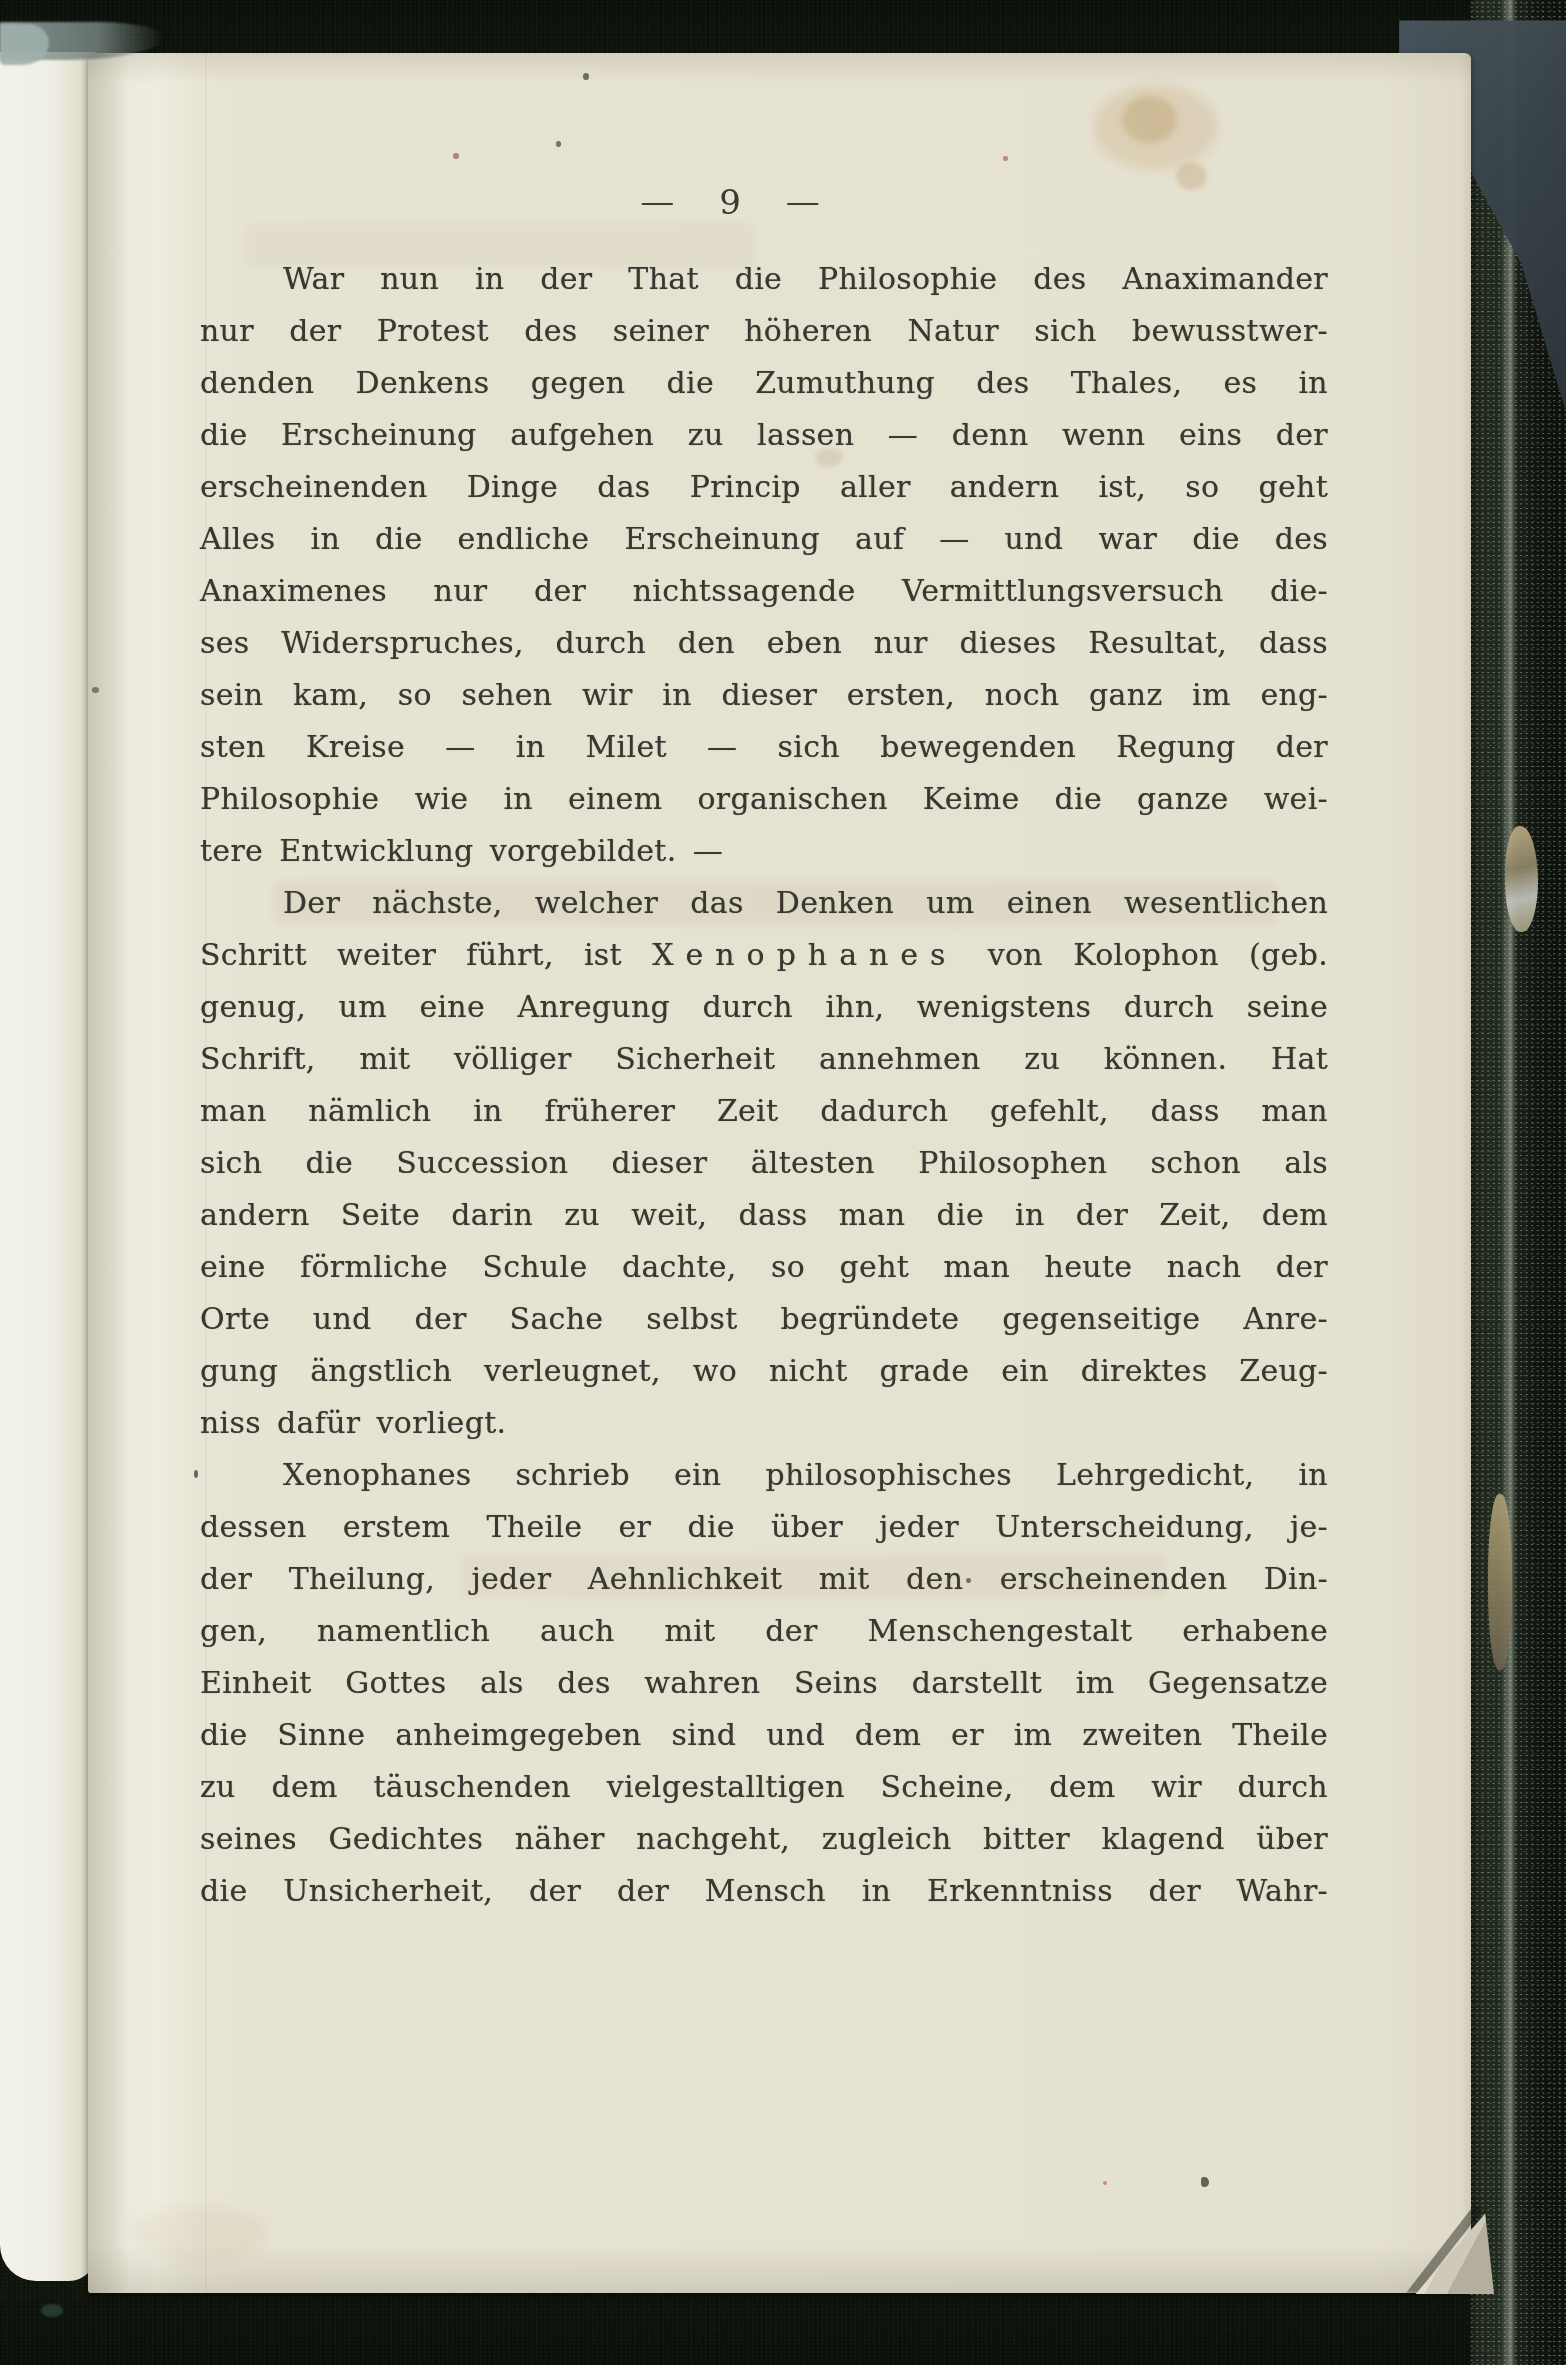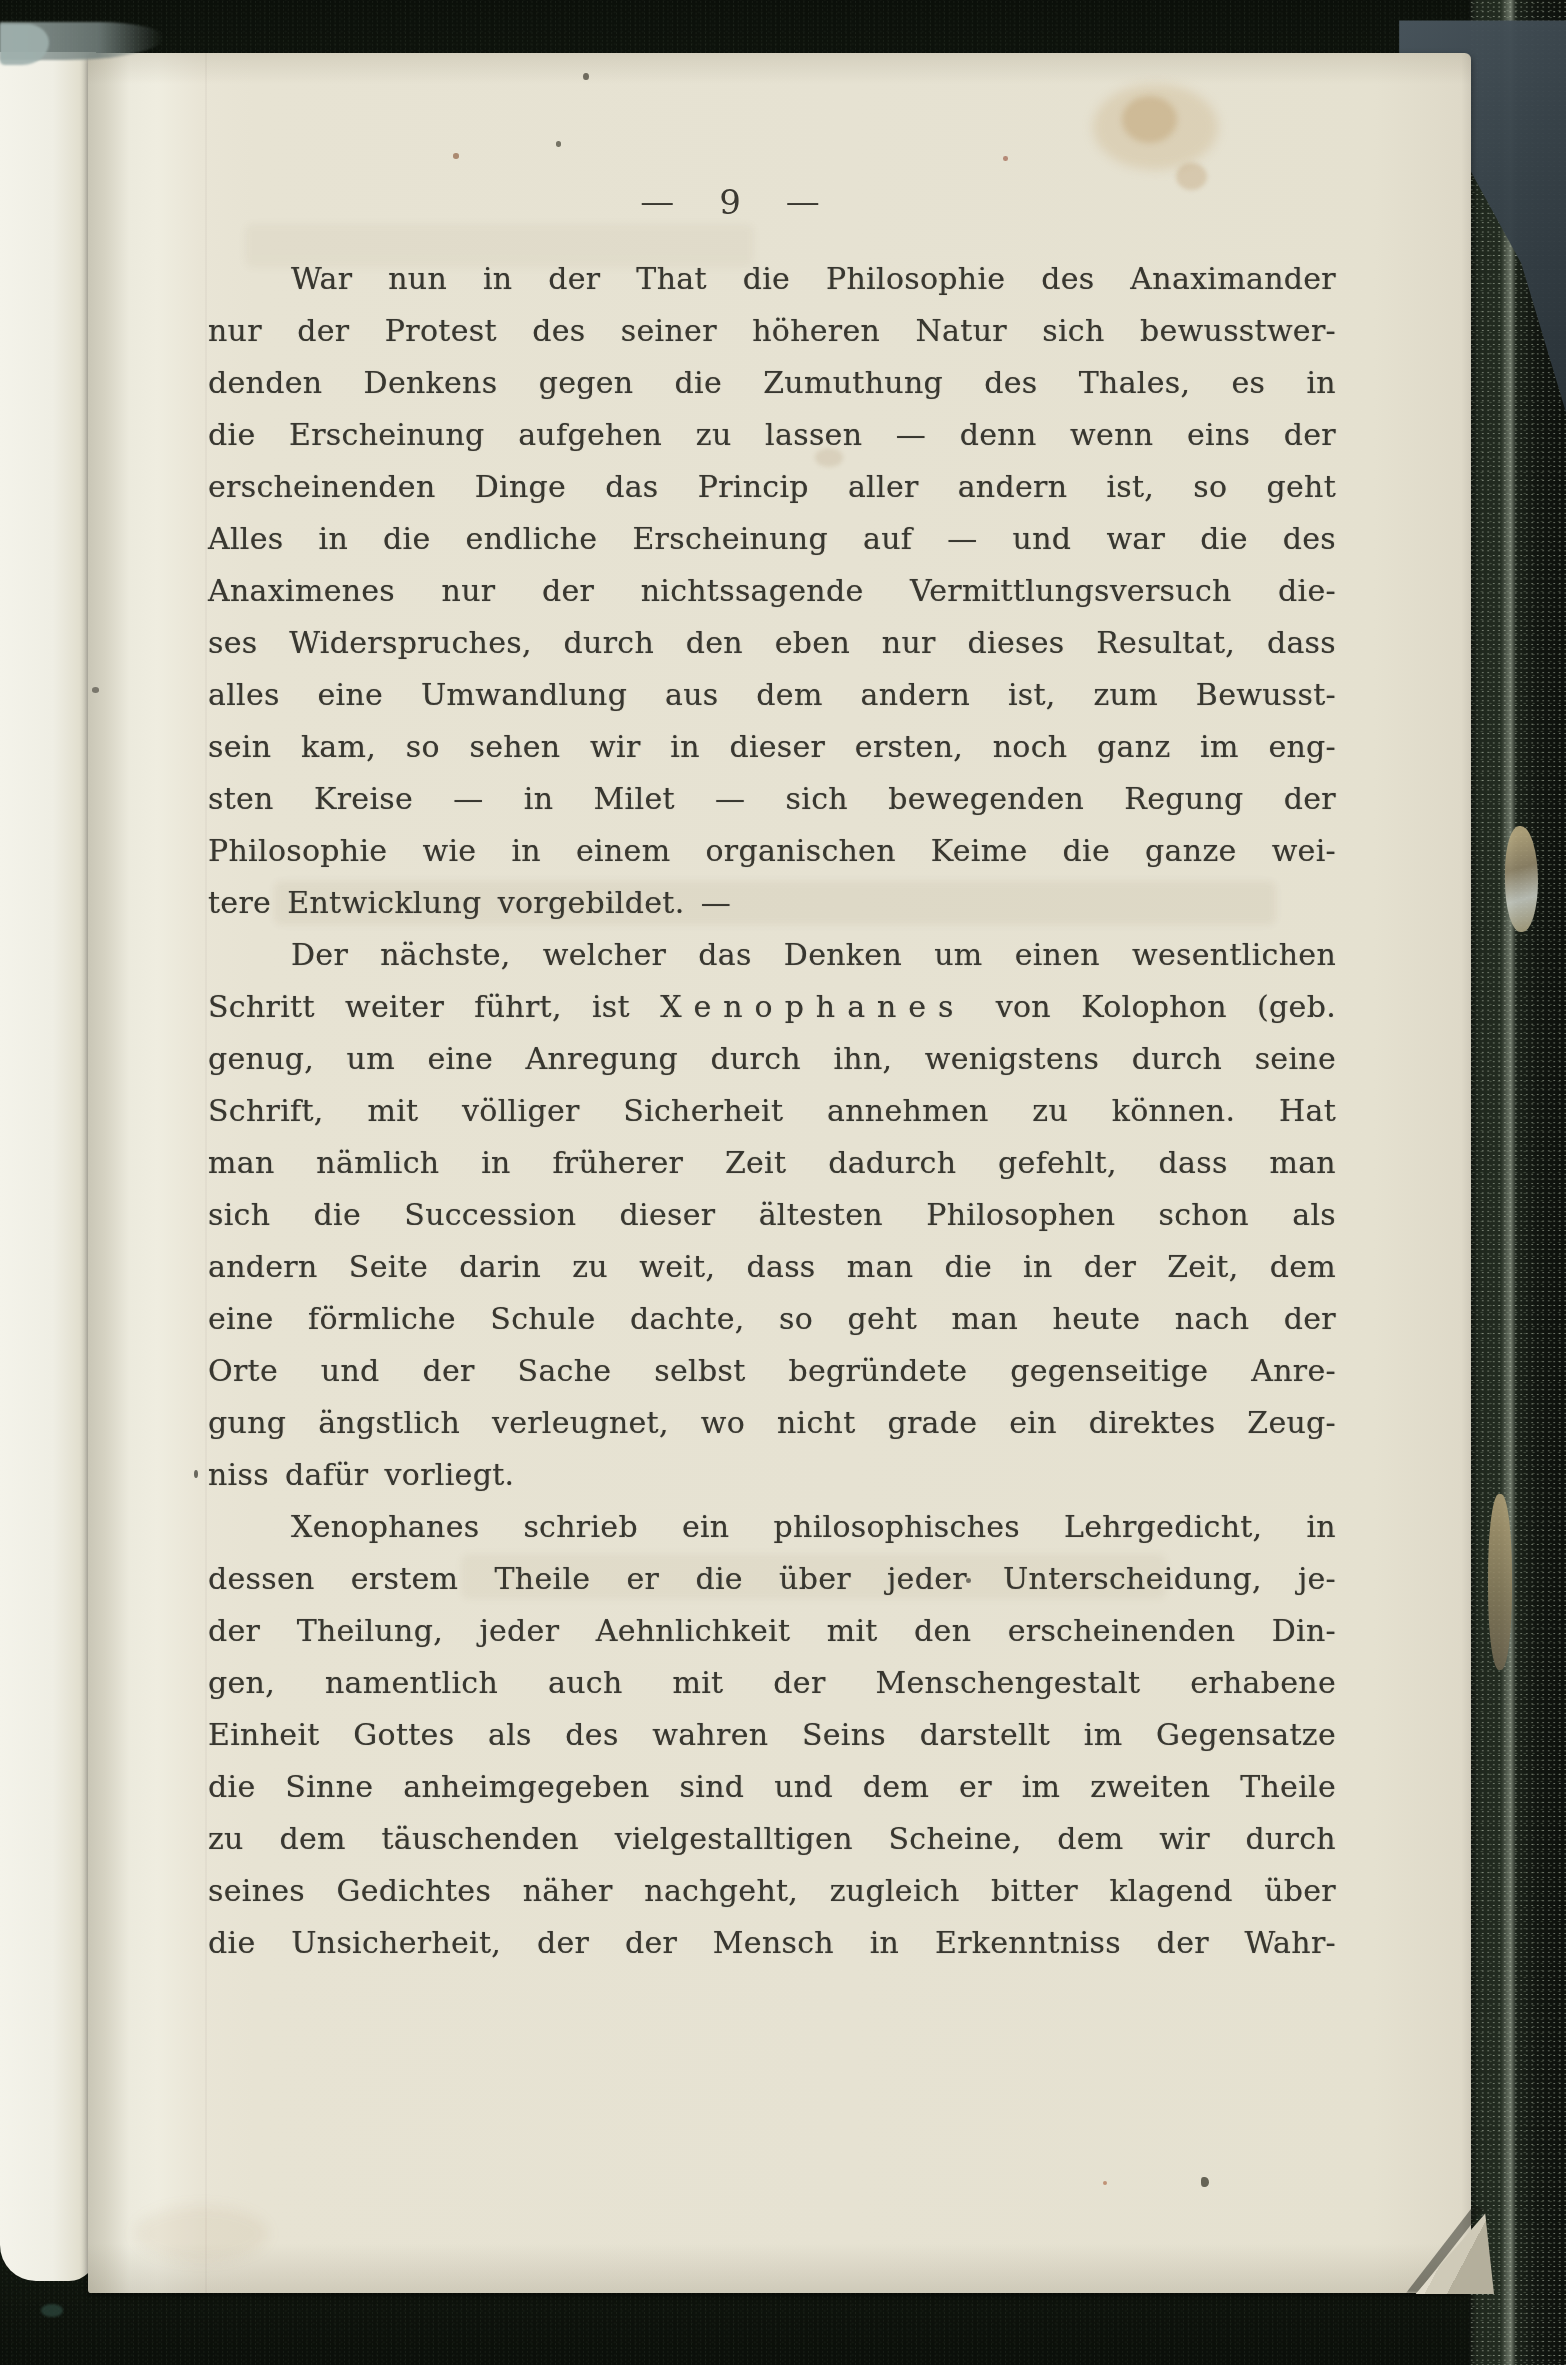--- a/index.html
+++ b/index.html
@@ -61,21 +61,21 @@
   .margin-line{position:absolute;left:117px;top:0;width:2.3px;height:2240px;background:rgba(90,85,70,0.05);}
   
   .header{
     position:absolute;left:120px;top:124px;width:1128px;height:50px;
     display:flex;align-items:center;justify-content:center;gap:45px;
     transform:translateX(-42px);
     color:#3b3932;font-size:34px;
   }
   .header .dash{transform:scaleY(.85);}
   
-  .textblock{position:absolute;left:120px;top:200px;width:1128px;color:#383730;}
+  .textblock{position:absolute;left:112px;top:200px;width:1128px;color:#383730;}
   .text-line{
     font-size:30px;line-height:52px;letter-spacing:0.3px;white-space:nowrap;
     text-align:justify;text-align-last:justify;text-justify:inter-word;
     text-shadow:0 0 0.9px rgba(56,55,48,.55);white-space:normal;
   }
   .text-line.nojust{text-align:right;text-align-last:left;word-spacing:6.3px;}
   .text-line.indent{text-indent:83px;}
   .spaced{letter-spacing:.40em;}
   
   .ghost{position:absolute;background:rgba(125,106,68,0.10);filter:blur(3.9px);border-radius:7.8px;}
@@ -154,21 +154,20 @@
 
     <div class="textblock" id="textblock">
         <div class="text-line indent"><span>War nun in der That die Philosophie des Anaximander</span></div>
         <div class="text-line"><span>nur der Protest des seiner höheren Natur sich bewusstwer-</span></div>
         <div class="text-line"><span>denden Denkens gegen die Zumuthung des Thales, es in</span></div>
         <div class="text-line"><span>die Erscheinung aufgehen zu lassen — denn wenn eins der</span></div>
         <div class="text-line"><span>erscheinenden Dinge das Princip aller andern ist, so geht</span></div>
         <div class="text-line"><span>Alles in die endliche Erscheinung auf — und war die des</span></div>
         <div class="text-line"><span>Anaximenes nur der nichtssagende Vermittlungsversuch die-</span></div>
         <div class="text-line"><span>ses Widerspruches, durch den eben nur dieses Resultat, dass</span></div>
-        <div class="text-line"><span>alles eine Umwandlung aus dem andern ist, zum Bewusst-</span></div>
         <div class="text-line"><span>sein kam, so sehen wir in dieser ersten, noch ganz im eng-</span></div>
         <div class="text-line"><span>sten Kreise — in Milet — sich bewegenden Regung der</span></div>
         <div class="text-line"><span>Philosophie wie in einem organischen Keime die ganze wei-</span></div>
         <div class="text-line nojust"><span>tere Entwicklung vorgebildet. —</span></div>
         <div class="text-line indent"><span>Der nächste, welcher das Denken um einen wesentlichen</span></div>
         <div class="text-line"><span>Schritt weiter führt, ist </span><span class="spaced">Xenophanes</span><span> von Kolophon (geb.</span></div>
         <div class="text-line"><span>genug, um eine Anregung durch ihn, wenigstens durch seine</span></div>
         <div class="text-line"><span>Schrift, mit völliger Sicherheit annehmen zu können. Hat</span></div>
         <div class="text-line"><span>man nämlich in früherer Zeit dadurch gefehlt, dass man</span></div>
         <div class="text-line"><span>sich die Succession dieser ältesten Philosophen schon als</span></div>

